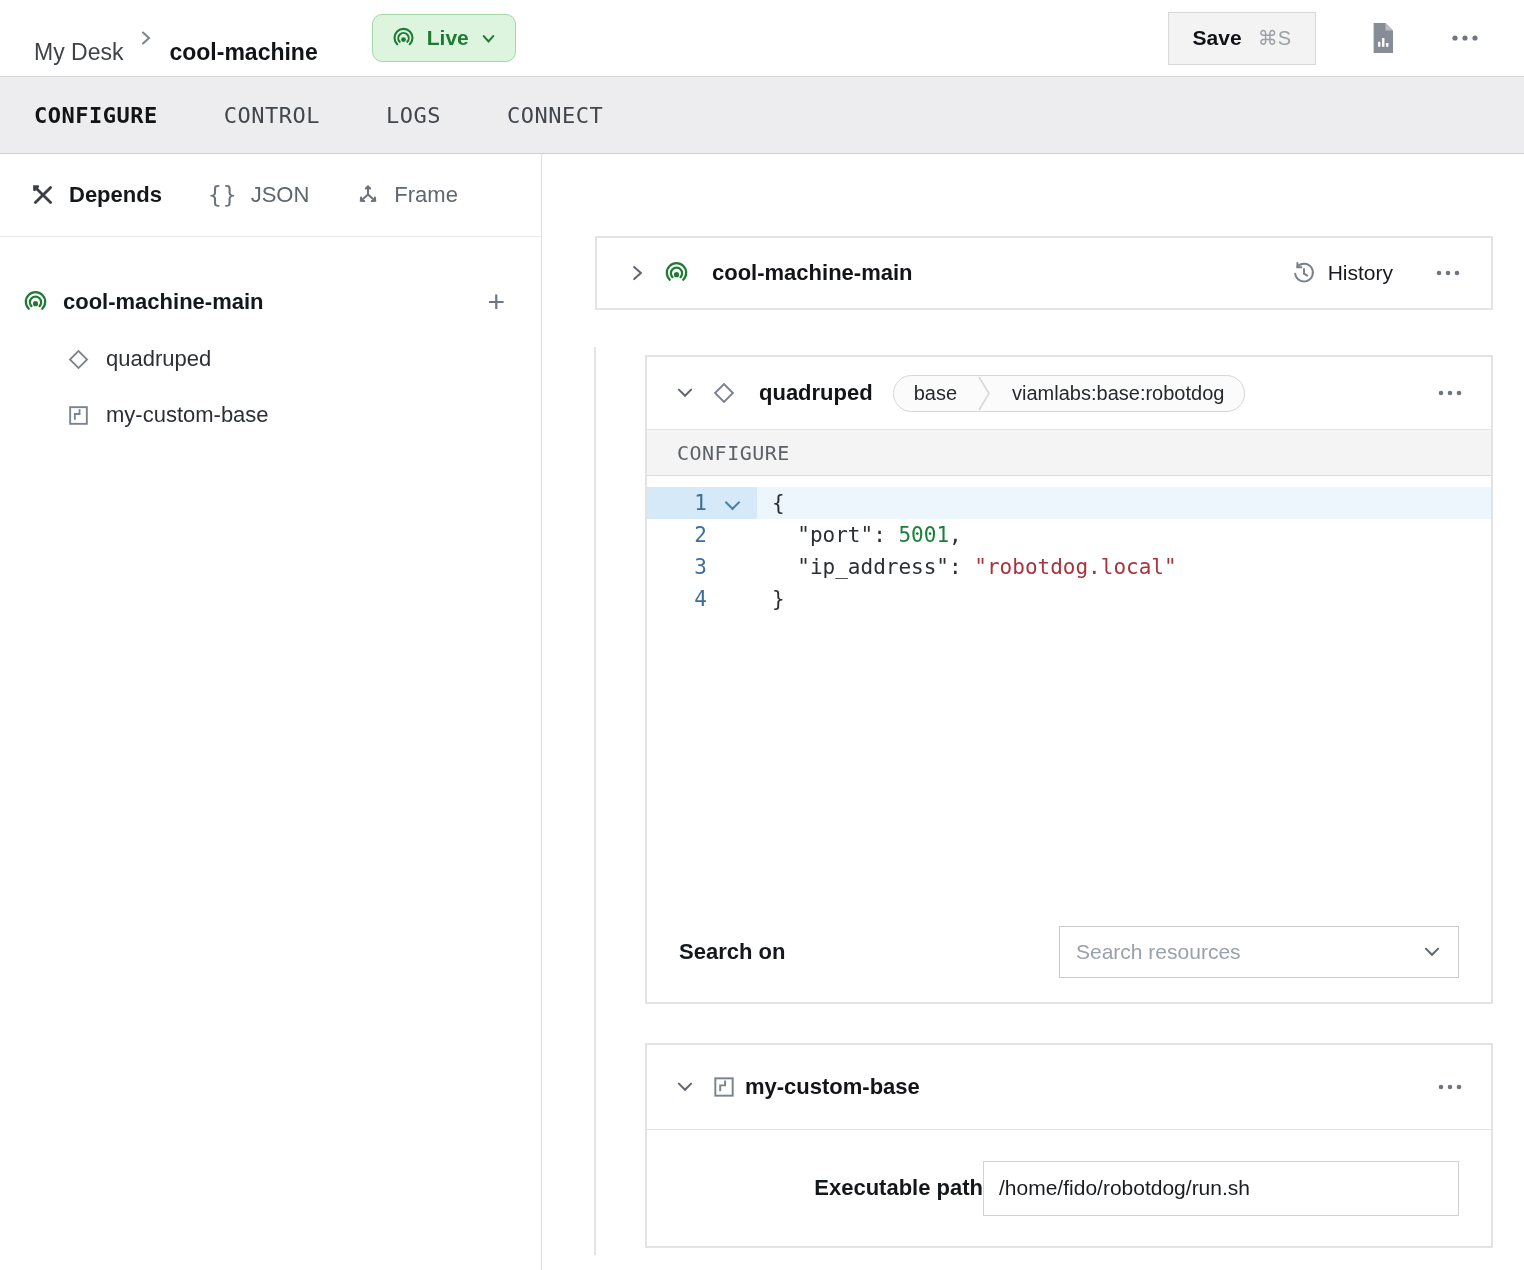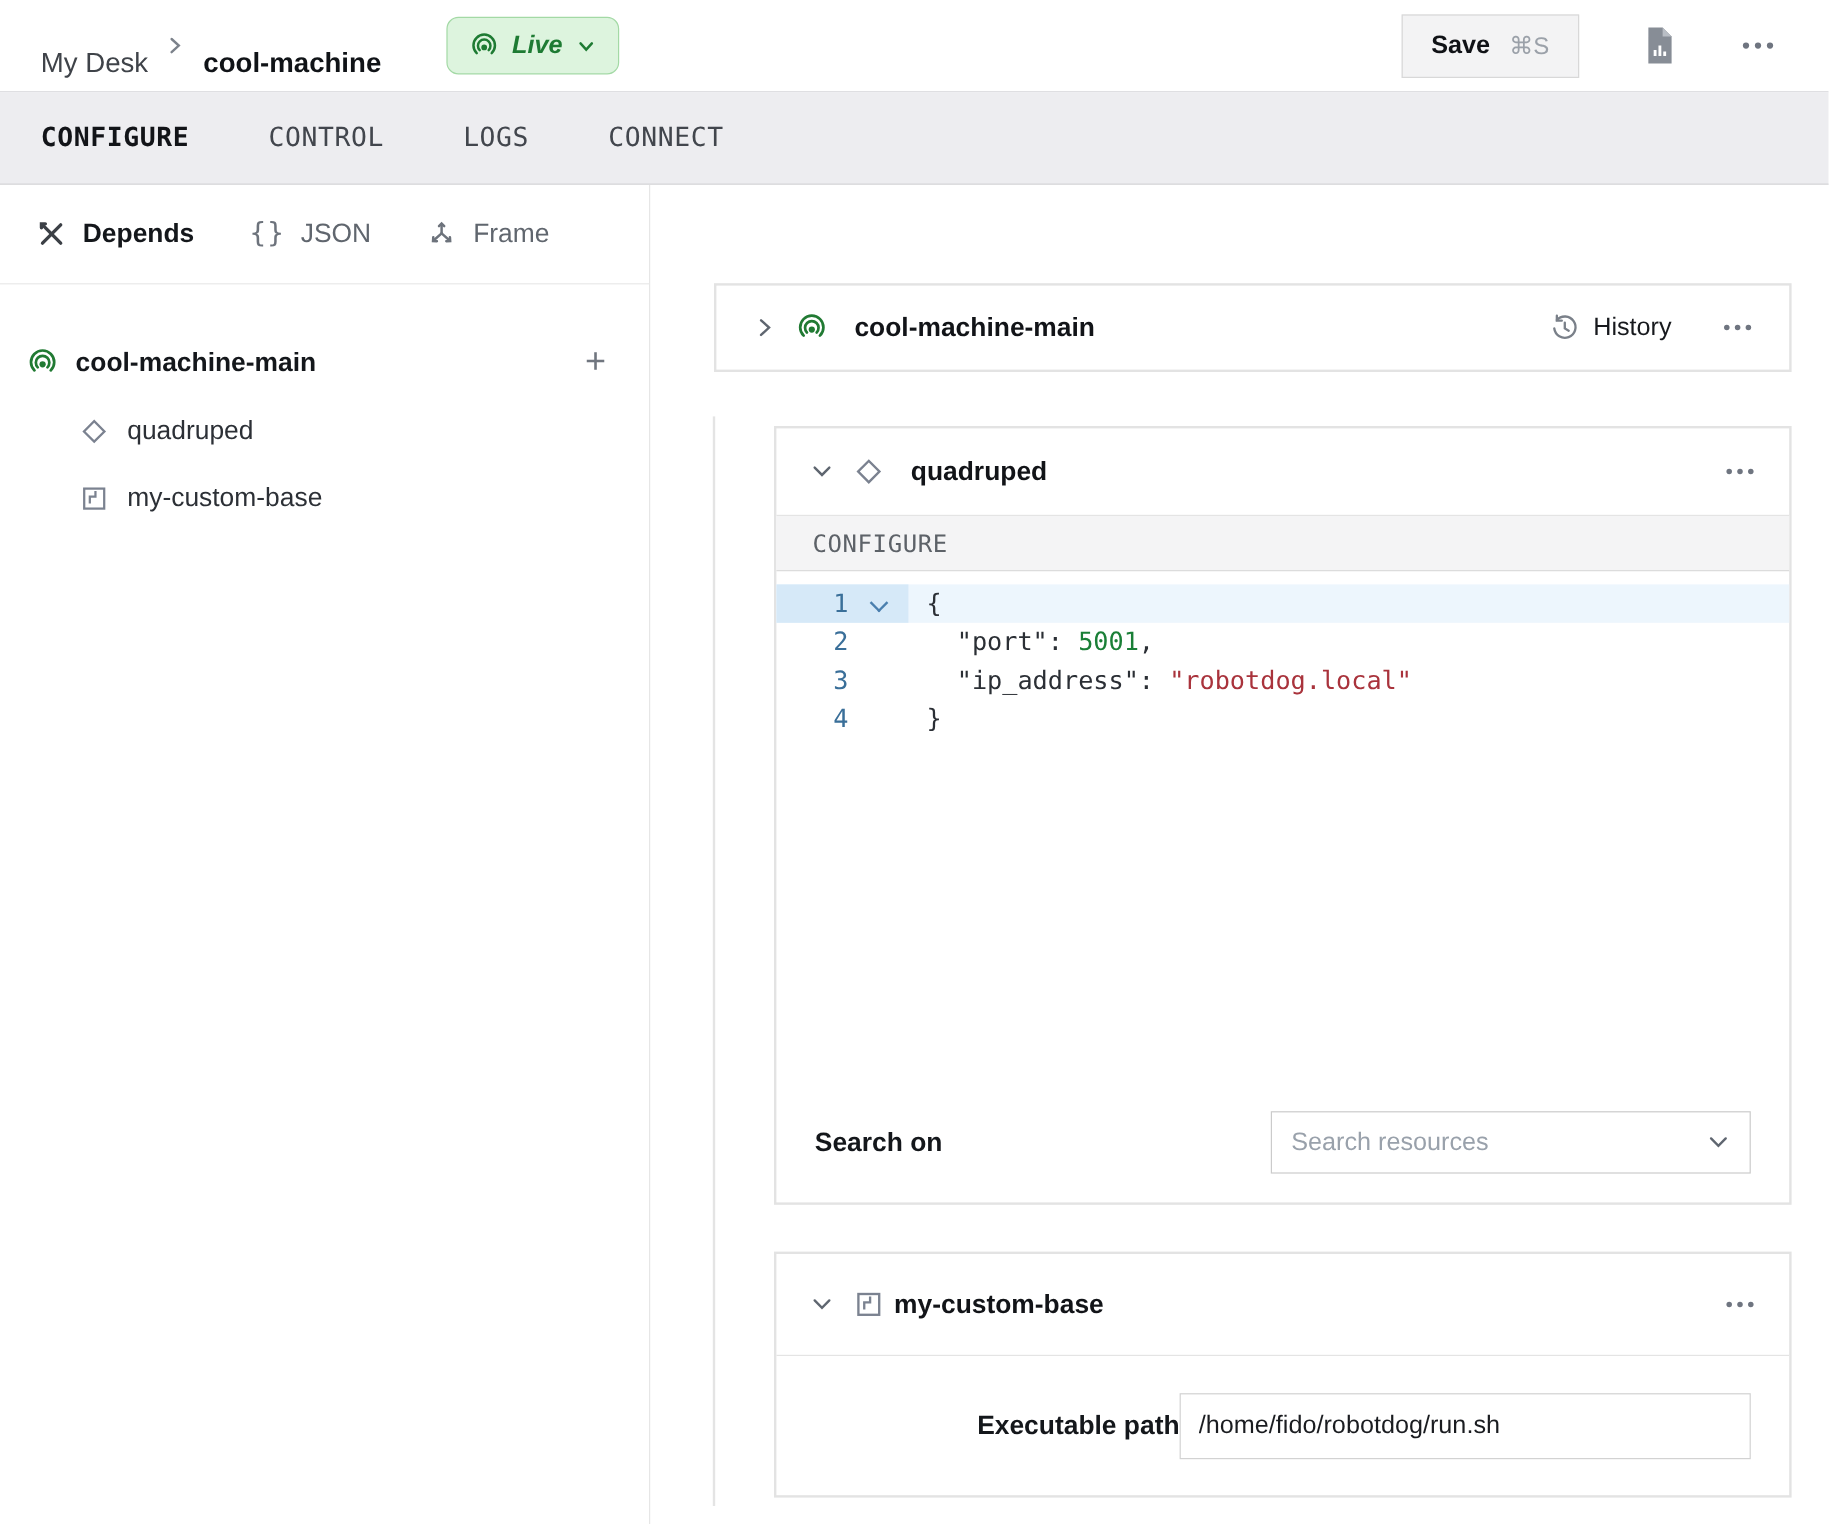--- a/index.html
+++ b/index.html
@@ -6,21 +6,21 @@
   html,body { background:#fff; }
   body { font-family:"Liberation Sans", sans-serif; color:#17191d; }
   .page { width:1524px; height:1270px; background:#fff; overflow:hidden; display:flex; flex-direction:column; }
 
   
   .topbar { height:77px; flex:0 0 77px; display:flex; align-items:center; padding:0 44px 0 34px; border-bottom:1px solid #d8d8db; background:#fff; }
   .crumb { font-size:23px; color:#3f4349;margin-top:28px; }
   .crumb.current { font-weight:700; color:#101317; }
   .crumb-sep { margin:0 14px; display:inline-flex; }
   .live-badge { margin-left:54px; height:48px; display:inline-flex; align-items:center; gap:11px; padding:0 18px; background:#ddf4de; border:1px solid #a3d9a5; border-radius:10px; cursor:pointer; }
-  .live-badge .label { font-size:21px; font-weight:600; color:#1e7b33;font-style:italic; }
+  .live-badge .label { font-size:21px; font-weight:600; color:#1e7b33; }
   .save-btn { margin-left:auto; height:53px; display:inline-flex; align-items:center; padding:0 24px; background:#f3f3f4; border:1px solid #d8d8d8; cursor:pointer; }
   .save-btn .save-label { font-size:21px; font-weight:600; color:#101216;text-align:right; }
   .save-btn .save-kbd { font-size:20px; color:#9ba1a9; margin-left:16px; }
   .top-icon-btn { margin-left:52px; background:none; border:none; cursor:pointer; display:inline-flex; align-items:center; }
 
   
   .tabbar { height:77px; flex:0 0 77px; background:#ededf0; border-bottom:1px solid #cfcfd2; display:flex; align-items:center; gap:66px; padding:0 34px; }
   .tab { font-family:"DejaVu Sans Mono", monospace; font-size:22px; letter-spacing:0.5px; color:#42464d; background:none; border:none; cursor:pointer; }
   .tab.active { font-weight:700; color:#121418; }
 
@@ -264,20 +264,27 @@
               </svg>
           </span>
           <span class="hdr-gap"></span>
           <span>
             <svg width="26" height="26" viewBox="0 0 24 24" fill="none">
                 <rect x="6.2" y="6.2" width="11.6" height="11.6" transform="rotate(45 12 12)" stroke="#7b8290" stroke-width="1.8"></rect>
               </svg>
           </span>
           <span class="hdr-gap"></span>
           <span class="title">quadruped</span>
+          <span class="badge-pill">
+            <span class="seg">base</span>
+            <svg width="15" height="37" viewBox="0 0 15 37" fill="none" stroke="#d6d6d6" stroke-width="1.5">
+                <path d="M2 2 L12 18.5 L2 35"></path>
+              </svg>
+            <span class="seg">viamlabs:base:robotdog</span>
+          </span>
           <button class="dots-btn" style="margin-left:auto;">
             <span>
               <svg width="26" height="8" viewBox="0 0 26 8">
                   <circle cx="4" cy="4" r="2.3" fill="#6f7580"></circle>
                   <circle cx="13" cy="4" r="2.3" fill="#6f7580"></circle>
                   <circle cx="22" cy="4" r="2.3" fill="#6f7580"></circle>
                 </svg>
             </span>
           </button>
         </div>

